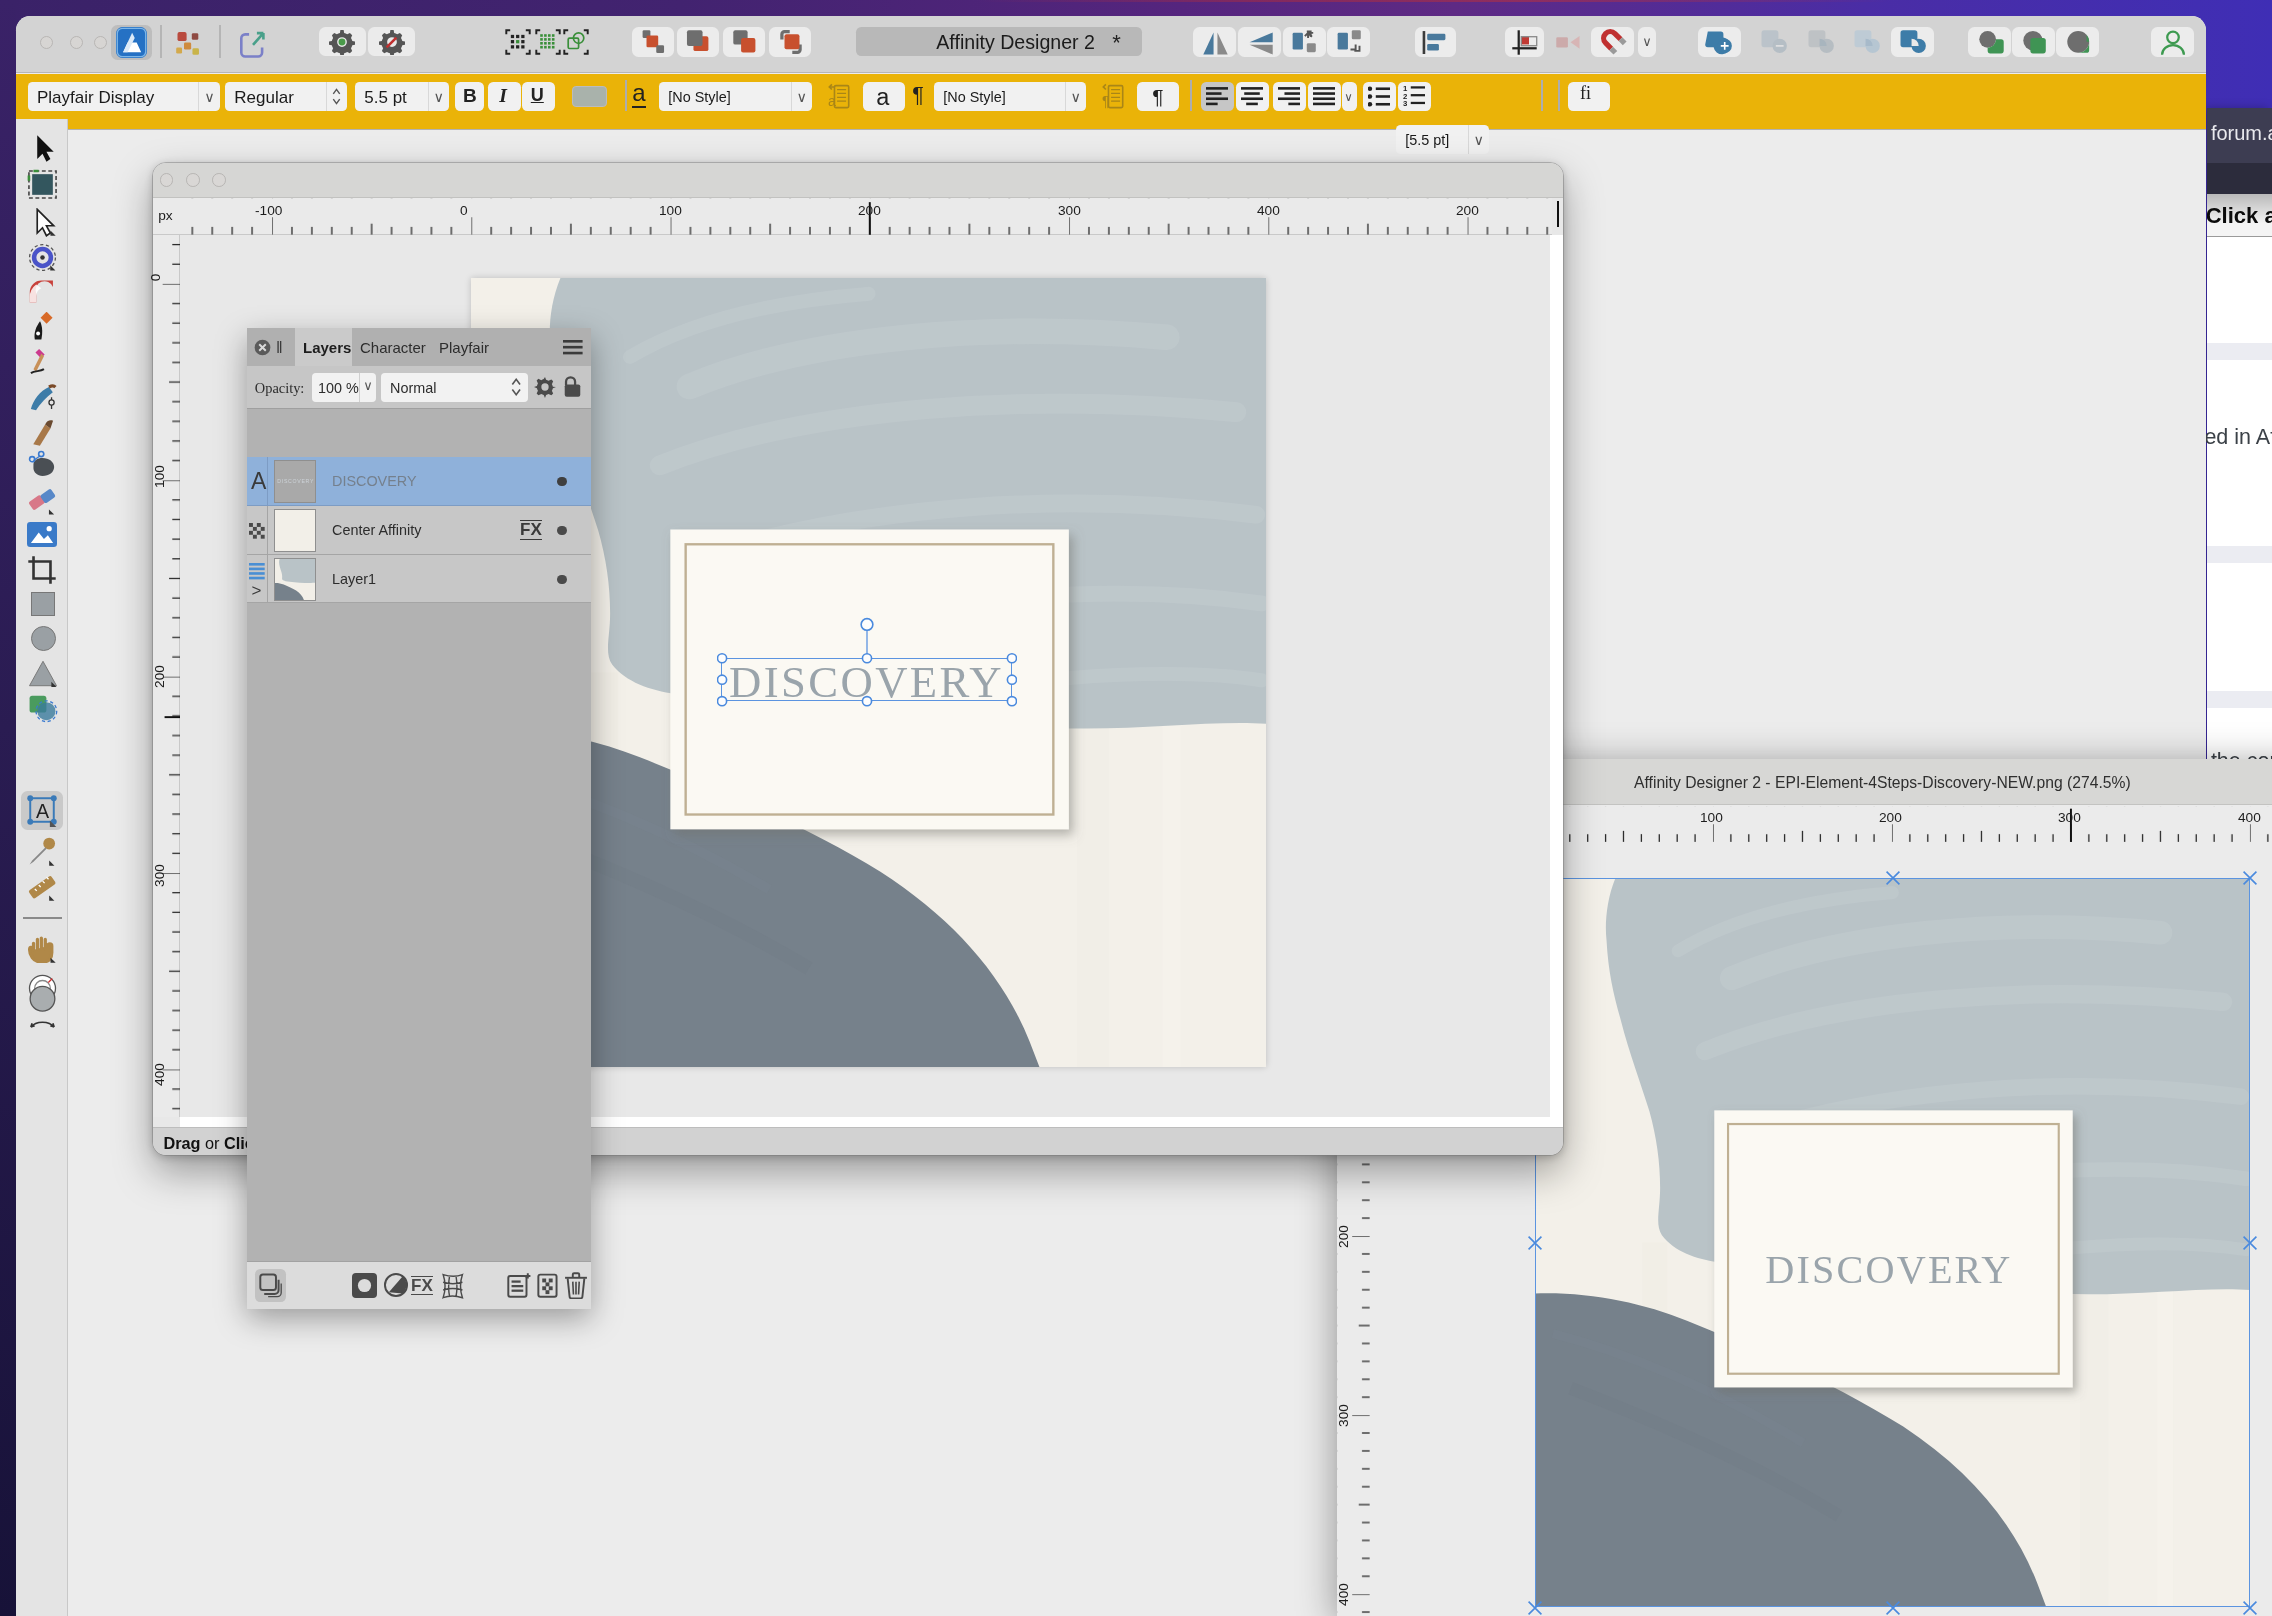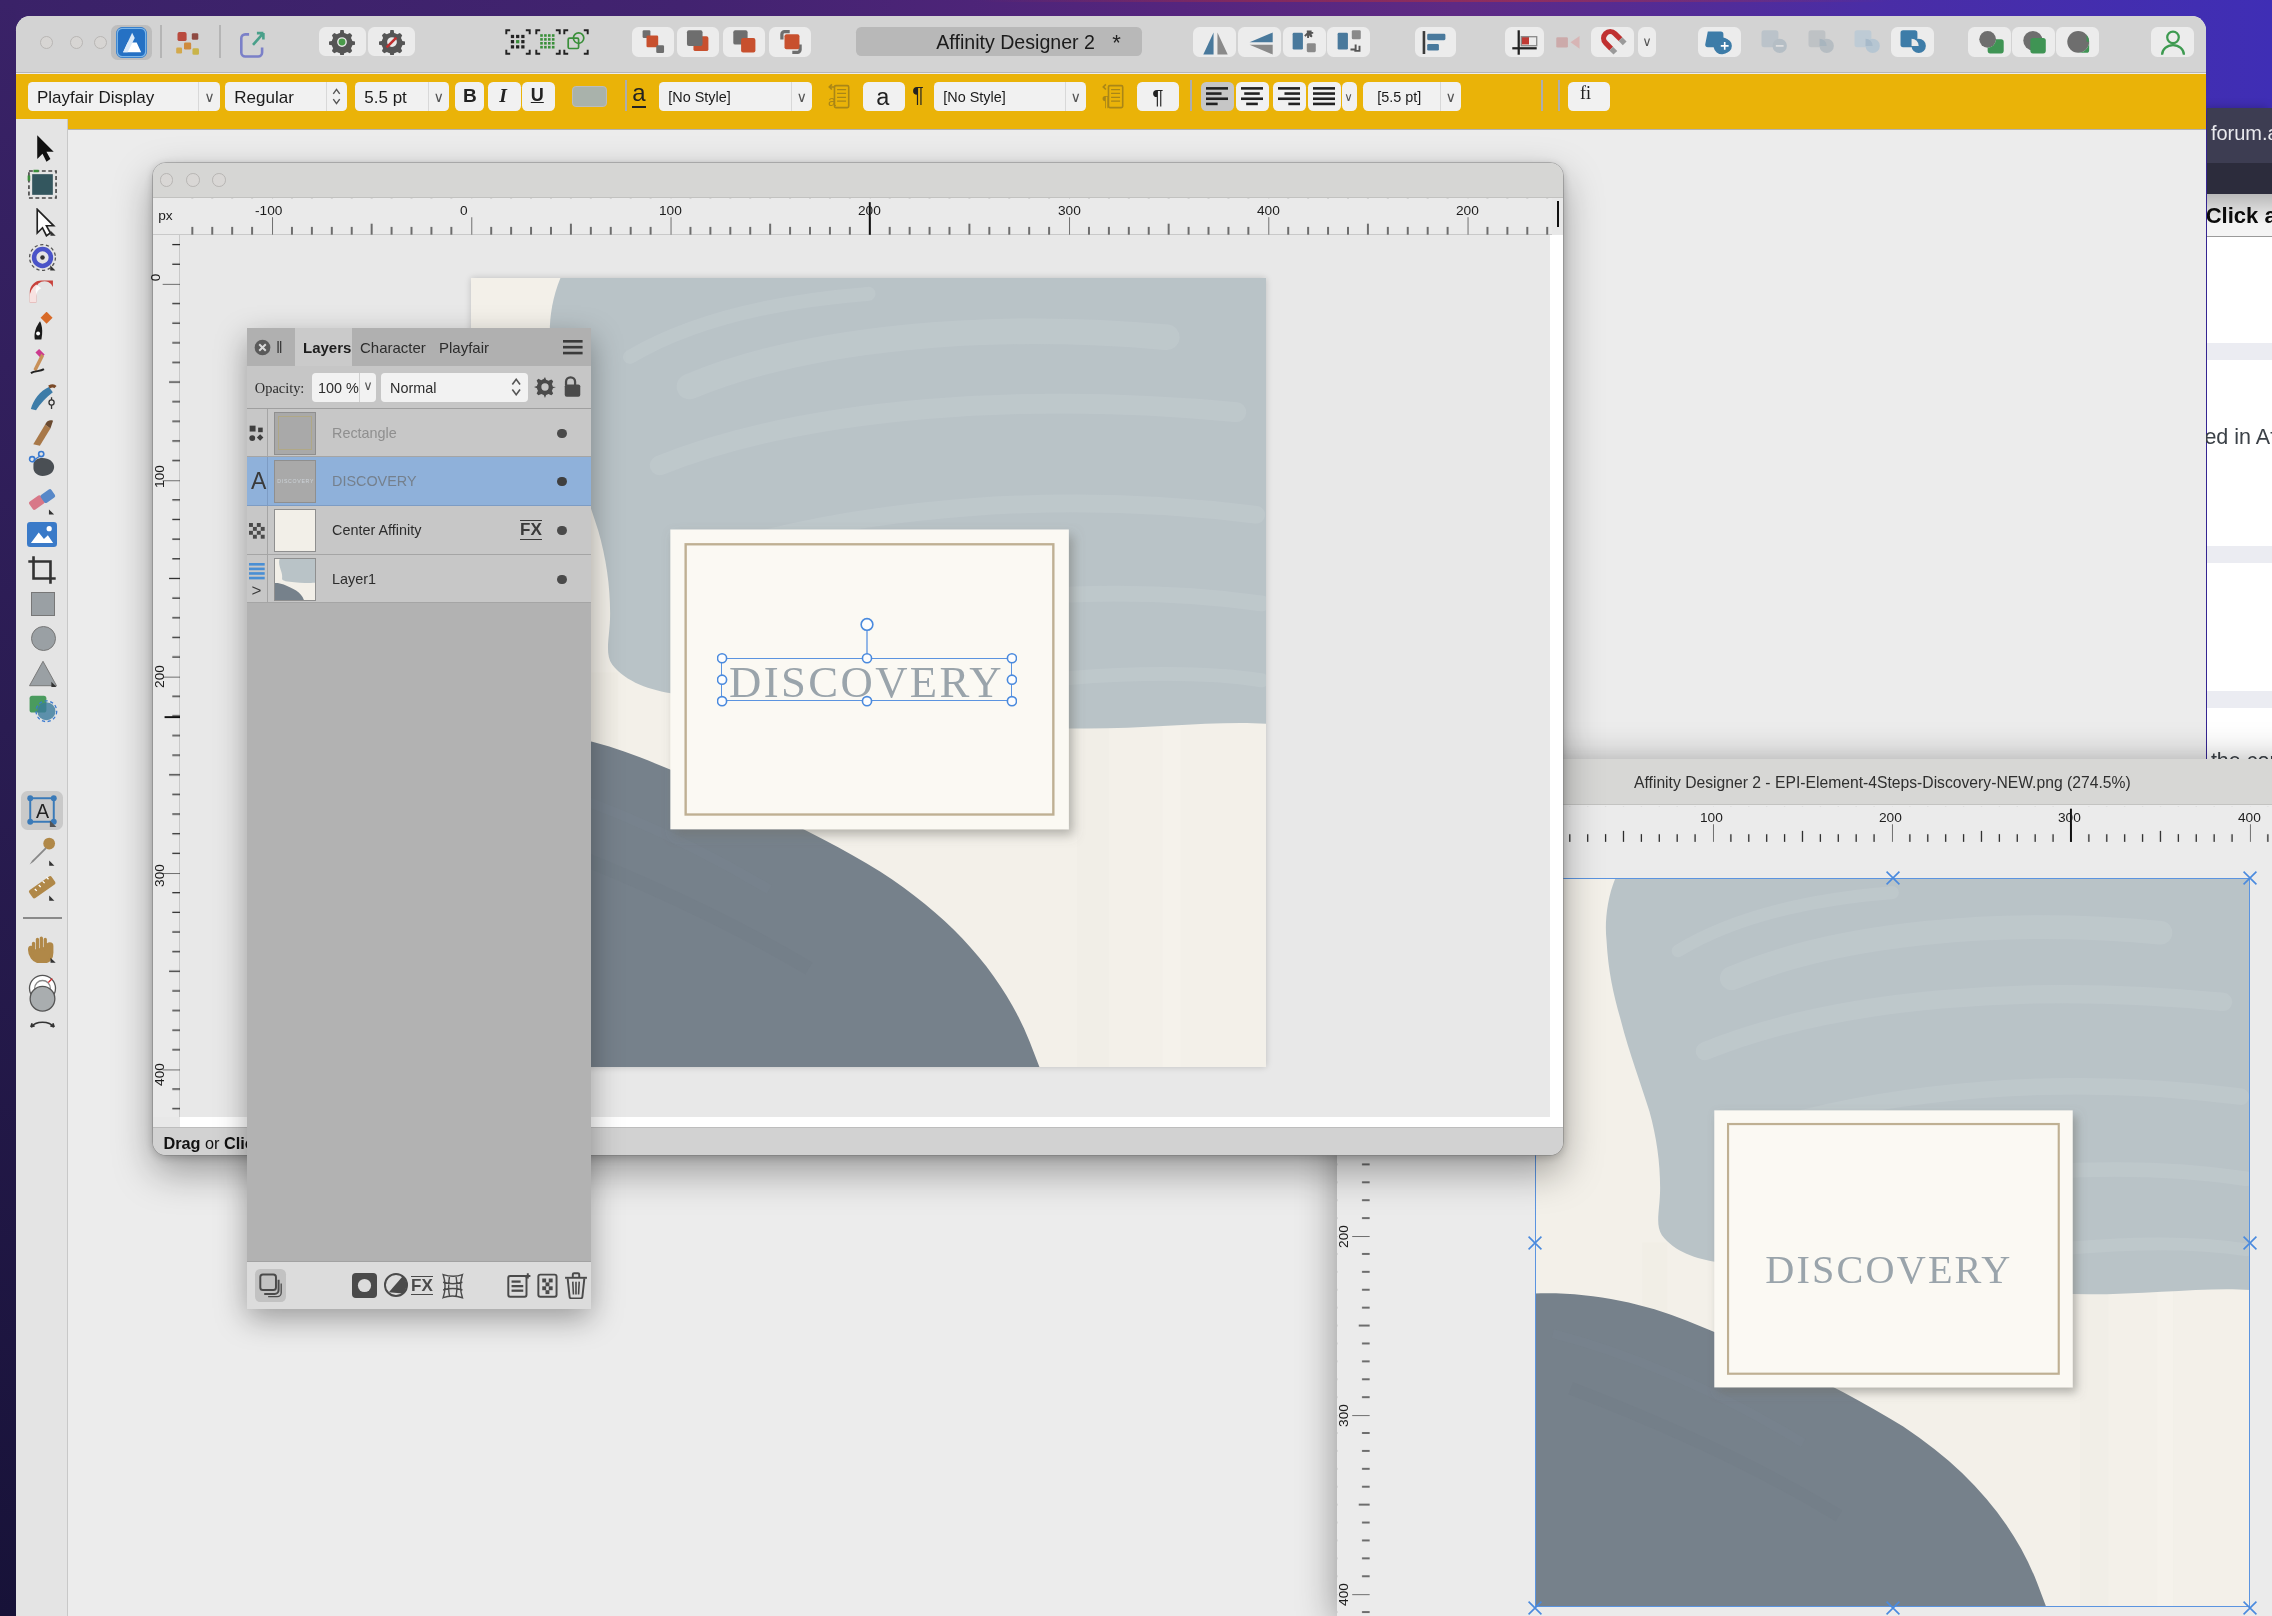--- a/index.html
+++ b/index.html
@@ -424,21 +424,21 @@
     <div class="cbtn" style="left:1382px; width:33px;">
       <svg width="22" height="22" style="position:absolute;left:5.2px;top:3.3px;" fill="#222" viewBox="0 0 34 34">
           <text x="0" y="9" font-size="12" font-weight="bold" fill="#222">1</text>
           <rect x="12" y="2" width="22" height="3.5"></rect>
           <text x="0" y="21" font-size="12" font-weight="bold" fill="#222">2</text>
           <rect x="12" y="14" width="22" height="3.5"></rect>
           <text x="0" y="33" font-size="12" font-weight="bold" fill="#222">3</text>
           <rect x="12" y="26" width="22" height="3.5"></rect>
         </svg>
     </div>
-    <div class="combo" style="left:1352px; width:93px; font-size:14.4px;">
+    <div class="combo" style="left:1380px; width:93px; font-size:14.4px;margin-top:43px;">
         <span class="lbl" style="top:7.2px;">[5.5 pt]</span>
         <span class="sep"></span>
         <span class="arr">∨</span>
       </div>
     <div class="vline" style="left:1525px;"></div>
     <div class="vline" style="left:1542px;"></div>
     <div class="cbtn" style="left:1552px; width:42px;">
         <span style="position:absolute;left:11.7px;top:1.3px;font-size:18px;color:#222;font-family:'Liberation Serif',serif;">fi</span>
       </div>
   </div>
@@ -755,34 +755,20 @@
     </div>
     <svg width="22" height="22" style="position:absolute; left:287px; top:9.8px;" viewBox="0 0 24 24">
       <path fill="#4a4a4a" d="M12,8a4,4 0 1,0 0,8a4,4 0 1,0 0,-8M12,1l1.2,3.2a8,8 0 0,1 2.6,1.1l3.2-1.4l1.9,1.9l-1.4,3.2a8,8 0 0,1 1.1,2.6L24,12l-3.4,1.4a8,8 0 0,1-1.1,2.6l1.4,3.2l-1.9,1.9l-3.2-1.4a8,8 0 0,1-2.6,1.1L12,24l-1.4-3.2a8,8 0 0,1-2.6-1.1l-3.2,1.4l-1.9-1.9l1.4-3.2a8,8 0 0,1-1.1-2.6L0,12l3.2-1.2a8,8 0 0,1 1.1-2.6L2.9,5l1.9-1.9l3.2,1.4a8,8 0 0,1 2.6-1.1Z"></path>
     </svg>
     <svg width="17" height="22" style="position:absolute; left:317px; top:9.8px;" viewBox="0 0 26 34">
       <path d="M6,14 L6,9 a7,7 0 0,1 14,0 L20,14" fill="none" stroke="#4a4a4a" stroke-width="3.5" transform="translate(-3,0)"></path>
       <rect x="1" y="13" width="24" height="19" rx="3" fill="#4a4a4a"></rect>
     </svg>
   </div>
 
-  <div class="row" style="top:81px; height:48px;">
-    <div class="cell-line"></div>
-    <svg width="15.7" height="17" style="position:absolute; left:2px; top:15.7px;" fill="#3f3f3f" viewBox="0 0 24 26">
-      <rect x="1" y="1" width="9" height="9"></rect>
-        <rect x="14" y="4" width="7" height="7"></rect>
-      <circle cx="5" cy="20" r="4.5"></circle>
-        <path d="M17,14 l5,5 l-5,5 l-5,-5 Z"></path>
-    </svg>
-    <div class="thumb">
-        <div style="position:absolute; inset:3.3px; border:0.7px solid #b3a878; opacity:.7;"></div>
-      </div>
-    <div class="lname" style="color:#8f8f8f;">Rectangle</div>
-    <div class="dot"></div>
-  </div>
 
   <div class="row" style="top:129px; height:49px; background:#8fb1da; border-bottom:0.7px solid #7d9cc4;">
     <div class="cell-line" style="background:#7d9cc4;"></div>
     <div style="position:absolute; left:3.9px; top:11px; font-size:23px; color:#3a3a3a;">A</div>
     <div class="thumb">
         <div style="position:absolute; left:0.7px; top:17px; width:40px; text-align:center; font-size:5.2px; color:#cdd3d8; letter-spacing:0.7px;">DISCOVERY</div>
       </div>
     <div class="lname" style="color:#75808d;">DISCOVERY</div>
     <div class="dot" style="background:#3f3f3f;"></div>
   </div>

